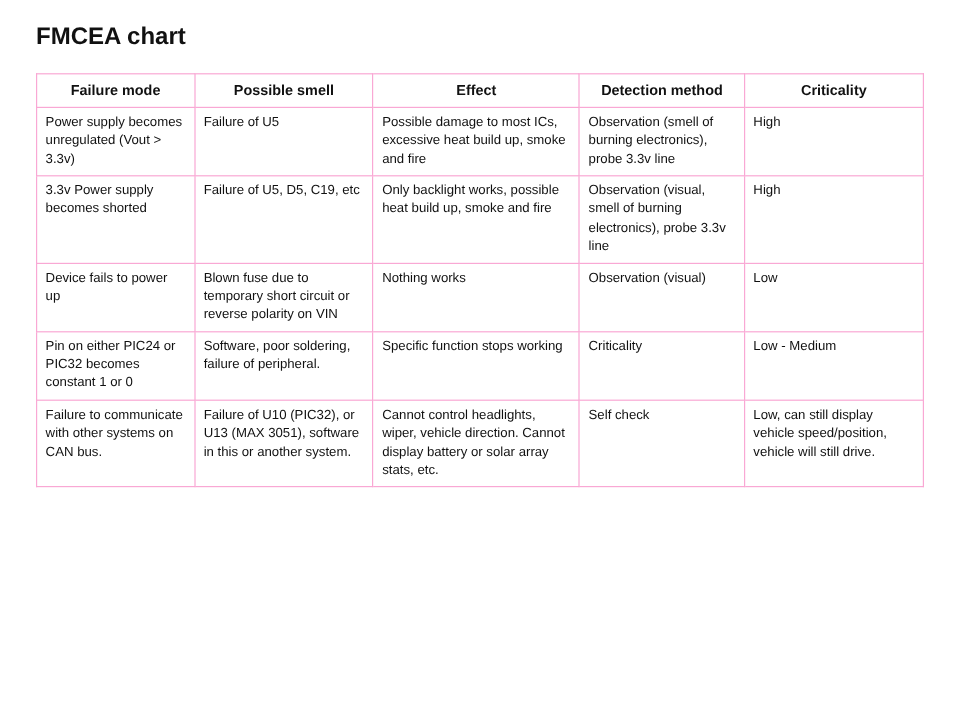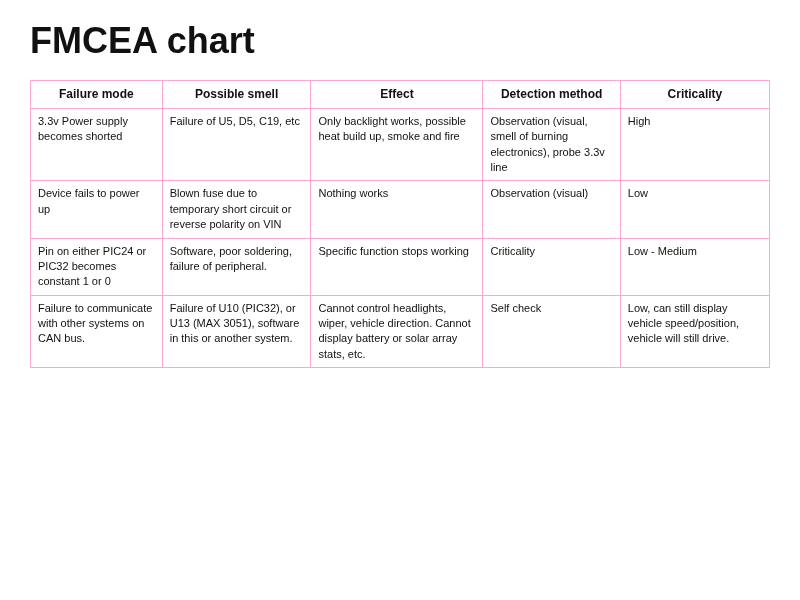--- a/index.html
+++ b/index.html
@@ -5,21 +5,21 @@
     * { margin: 0; padding: 0; box-sizing: border-box; }
     body {
       font-family: Arial, sans-serif;
       background: #fff;
       width: 800px;
       height: 600px;
       overflow: hidden;
       padding: 20px 30px;
     }
     h1 {
-      font-size: 36px;
+      font-size: 20px;
       font-weight: bold;
       margin-bottom: 18px;
       color: #111;
     }
     table {
       width: 100%;
       border-collapse: collapse;
       font-size: 11px;
       color: #111;
     }
@@ -47,20 +47,27 @@
   <thead>
     <tr>
       <th>Failure mode</th>
       <th>Possible smell</th>
       <th>Effect</th>
       <th>Detection method</th>
       <th>Criticality</th>
     </tr>
   </thead>
   <tbody id="table-body">
+  <tr>
+        <td>Power supply becomes unregulated (Vout &gt; 3.3v)</td>
+        <td>Failure of U5</td>
+        <td>Possible damage to most ICs, excessive heat build up, smoke and fire</td>
+        <td>Observation (smell of burning electronics), probe 3.3v line</td>
+        <td>High</td>
+      </tr>
       <tr>
         <td>3.3v Power supply becomes shorted</td>
         <td>Failure of U5, D5, C19, etc</td>
         <td>Only backlight works, possible heat build up, smoke and fire</td>
         <td>Observation (visual, smell of burning electronics), probe 3.3v line</td>
         <td>High</td>
       </tr>
       <tr>
         <td>Device fails to power up</td>
         <td>Blown fuse due to temporary short circuit or reverse polarity on VIN</td>

